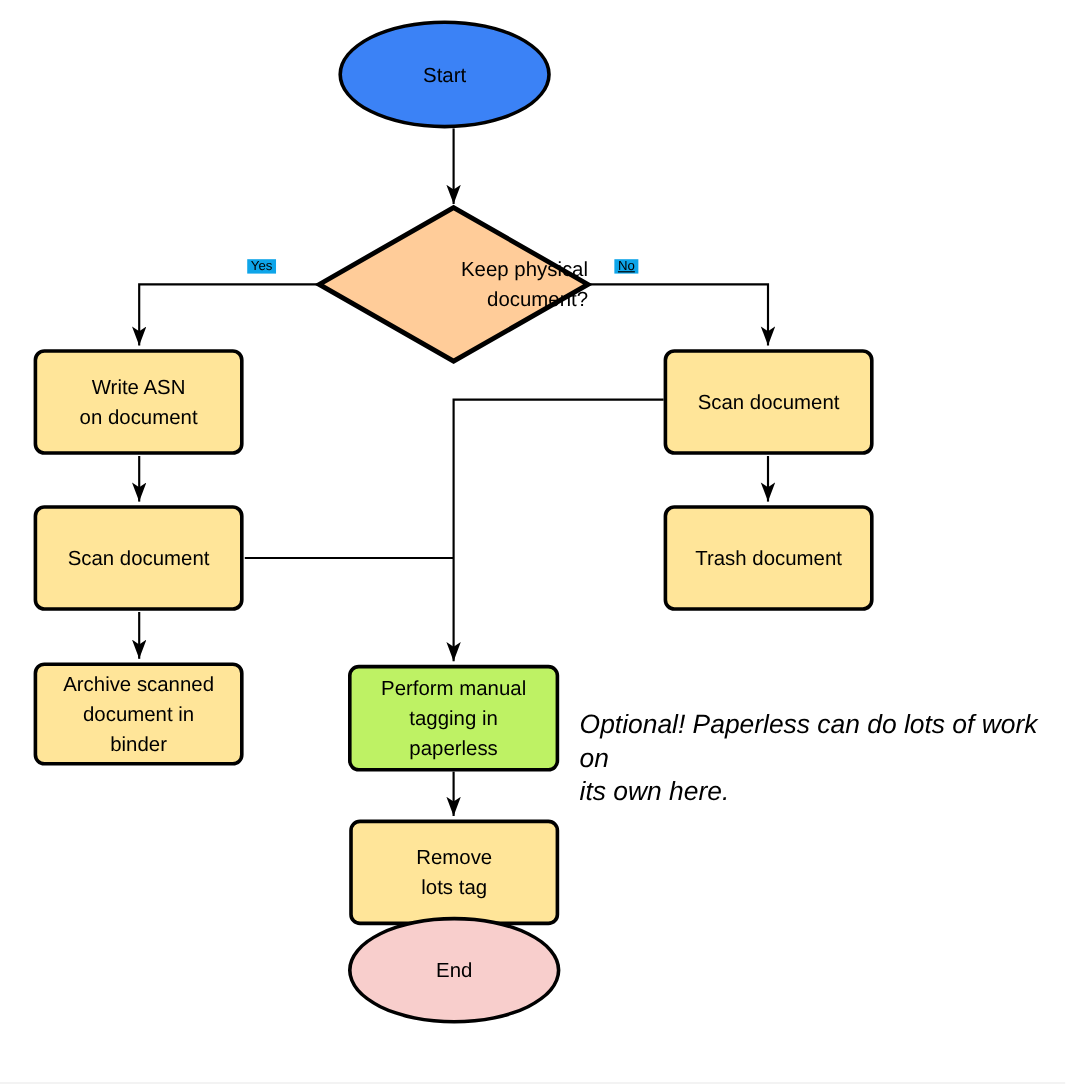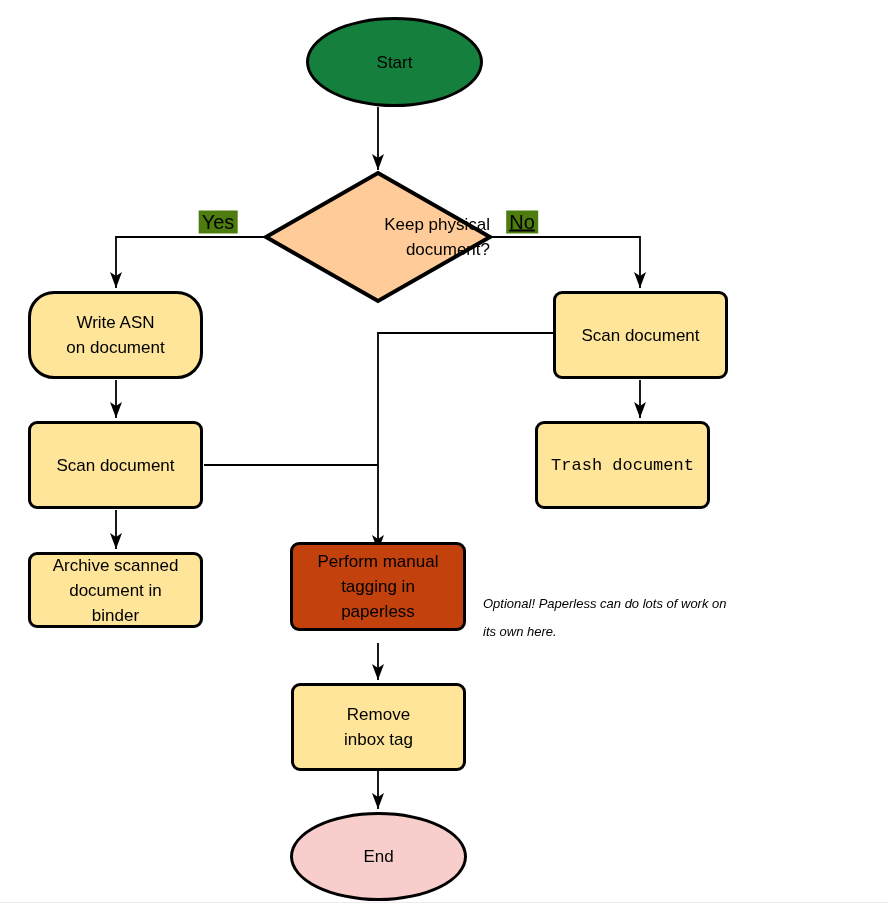--- a/index.html
+++ b/index.html
@@ -47,30 +47,30 @@
     top: 212px;
     width: 224px;
     text-align: right;
     font-size: 17px;
     line-height: 25px;
     white-space: pre-line;
   }
   .edge-label {
     position: absolute;
     transform: translate(-50%, -50%);
-    font-size: 20px;
-    background: #4d7c0f;
+    font-size: 11px;
+    background: #0ea5e9;
     padding: 0 3px;
   }
   .annotation {
     position: absolute;
     left: 483px;
     top: 590px;
     width: 402px;
-    font-size: 13px;
+    font-size: 22px;
     font-style: italic;
     line-height: 28px;
     white-space: pre-line;
   }
   .bottom-divider {
     position: absolute;
     left: 0;
     top: 902px;
     width: 888px;
     height: 1px;
@@ -96,49 +96,49 @@
     <path class="edge" d="M116,510 L116,549" marker-end="url(#arrow)"></path>
     <path class="edge" d="M640,380 L640,418" marker-end="url(#arrow)"></path>
     <path class="edge" d="M553,333 L378,333 L378,551" marker-end="url(#arrow)"></path>
     <path class="edge" d="M204,465 L378,465"></path>
     <path class="edge" d="M378,643 L378,680" marker-end="url(#arrow)"></path>
     <path class="edge" d="M378,771 L378,809" marker-end="url(#arrow)"></path>
 
     <polygon class="diamond-shape" points="378,173 490,237 378,301 266,237" fill="#FFCC99"></polygon>
   </svg>
 
-  <div class="node ellipse" style="left: 306px; top: 17px; width: 177px; height: 90px; background: #15803d;">Start</div>
+  <div class="node ellipse" style="left: 282px; top: 17px; width: 177px; height: 90px; background: #3b82f6;">Start</div>
 
   <div class="diamond-label">Keep physical
 document?</div>
 
   <span class="edge-label" style="left:218px; top:222px;">Yes</span>
 
   <span class="edge-label" style="left:522px; top:222px;text-decoration:underline;">No</span>
 
-  <div class="node rect" style="left: 28px; top: 291px; width: 175px; height: 88px; background: rgb(255, 229, 153); border-radius: 26px;">Write ASN
+  <div class="node rect" style="left: 28px; top: 291px; width: 175px; height: 88px; background: rgb(255, 229, 153);">Write ASN
 on document</div>
 
   <div class="node rect" style="left: 28px; top: 421px; width: 175px; height: 88px; background: rgb(255, 229, 153);">Scan document</div>
 
-  <div class="node rect" style="left: 28px; top: 552px; width: 175px; height: 76px; background: rgb(255, 229, 153);">Archive scanned
+  <div class="node rect" style="left: 28px; top: 552px; width: 175px; height: 86px; background: rgb(255, 229, 153);">Archive scanned
 document in
 binder</div>
 
   <div class="node rect" style="left: 553px; top: 291px; width: 175px; height: 88px; background: rgb(255, 229, 153);">Scan document</div>
 
-  <div class="node rect" style="left: 535px; top: 421px; width: 175px; height: 88px; background: rgb(255, 229, 153); font-family: Liberation Mono, monospace;">Trash document</div>
+  <div class="node rect" style="left: 553px; top: 421px; width: 175px; height: 88px; background: rgb(255, 229, 153);">Trash document</div>
 
-  <div class="node rect" style="left: 290px; top: 542px; width: 176px; height: 89px; background: #c2410c;">Perform manual
+  <div class="node rect" style="left: 290px; top: 554px; width: 176px; height: 89px; background: #bef264;">Perform manual
 tagging in
 paperless</div>
 
   <div class="annotation">Optional! Paperless can do lots of work on
 its own here.</div>
 
   <div class="node rect" style="left: 291px; top: 683px; width: 175px; height: 88px; background: rgb(255, 229, 153);">Remove
-inbox tag</div>
+lots tag</div>
 
-  <div class="node ellipse" style="left: 290px; top: 812px; width: 177px; height: 89px; background: rgb(248, 206, 204);">End</div>
+  <div class="node ellipse" style="left: 290px; top: 764px; width: 177px; height: 89px; background: rgb(248, 206, 204);">End</div>
 
   <div class="bottom-divider"></div>
 
 </div>
 
 </body></html>

